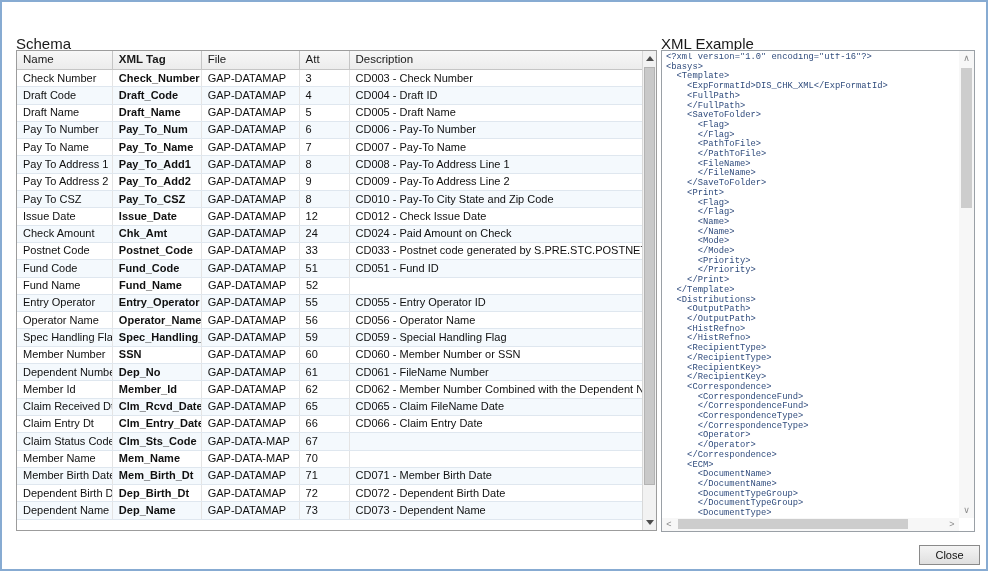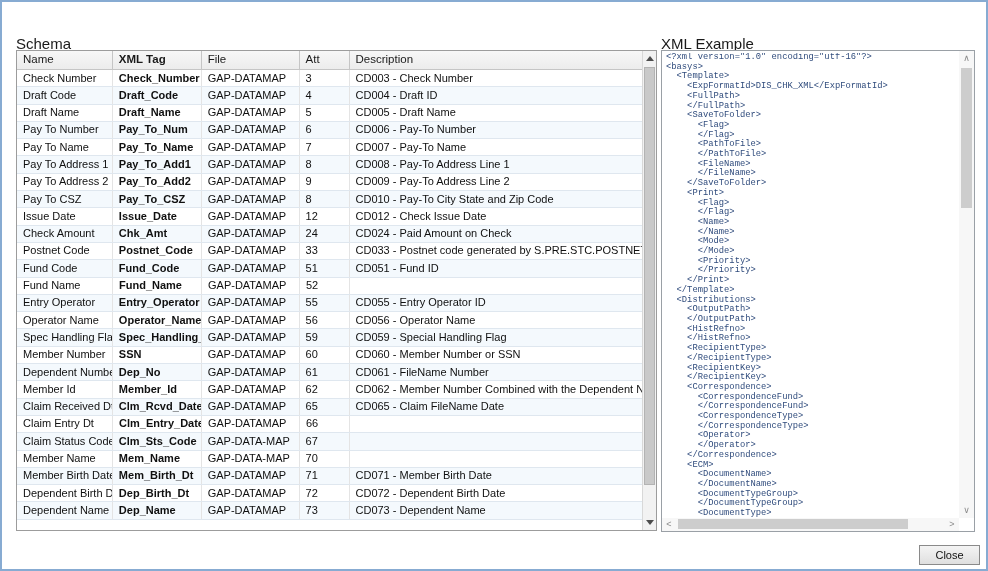--- a/index.html
+++ b/index.html
@@ -213,20 +213,21 @@
             <div class="cell c1">Clm_Rcvd_Date</div>
             <div class="cell c2">GAP-DATAMAP</div>
             <div class="cell c3">65</div>
             <div class="cell c4">CD065 - Claim FileName Date</div>
           </div>
           <div class="grid-row">
             <div class="cell c0">Claim Entry Dt</div>
             <div class="cell c1">Clm_Entry_Date</div>
             <div class="cell c2">GAP-DATAMAP</div>
             <div class="cell c3">66</div>
+            <div class="cell c4">CD066 - Claim Entry Date</div>
           </div>
           <div class="grid-row alt">
             <div class="cell c0">Claim Status Code</div>
             <div class="cell c1">Clm_Sts_Code</div>
             <div class="cell c2">GAP-DATA-MAP</div>
             <div class="cell c3">67</div>
             <div class="cell c4"></div>
           </div>
           <div class="grid-row">
             <div class="cell c0">Member Name</div>

